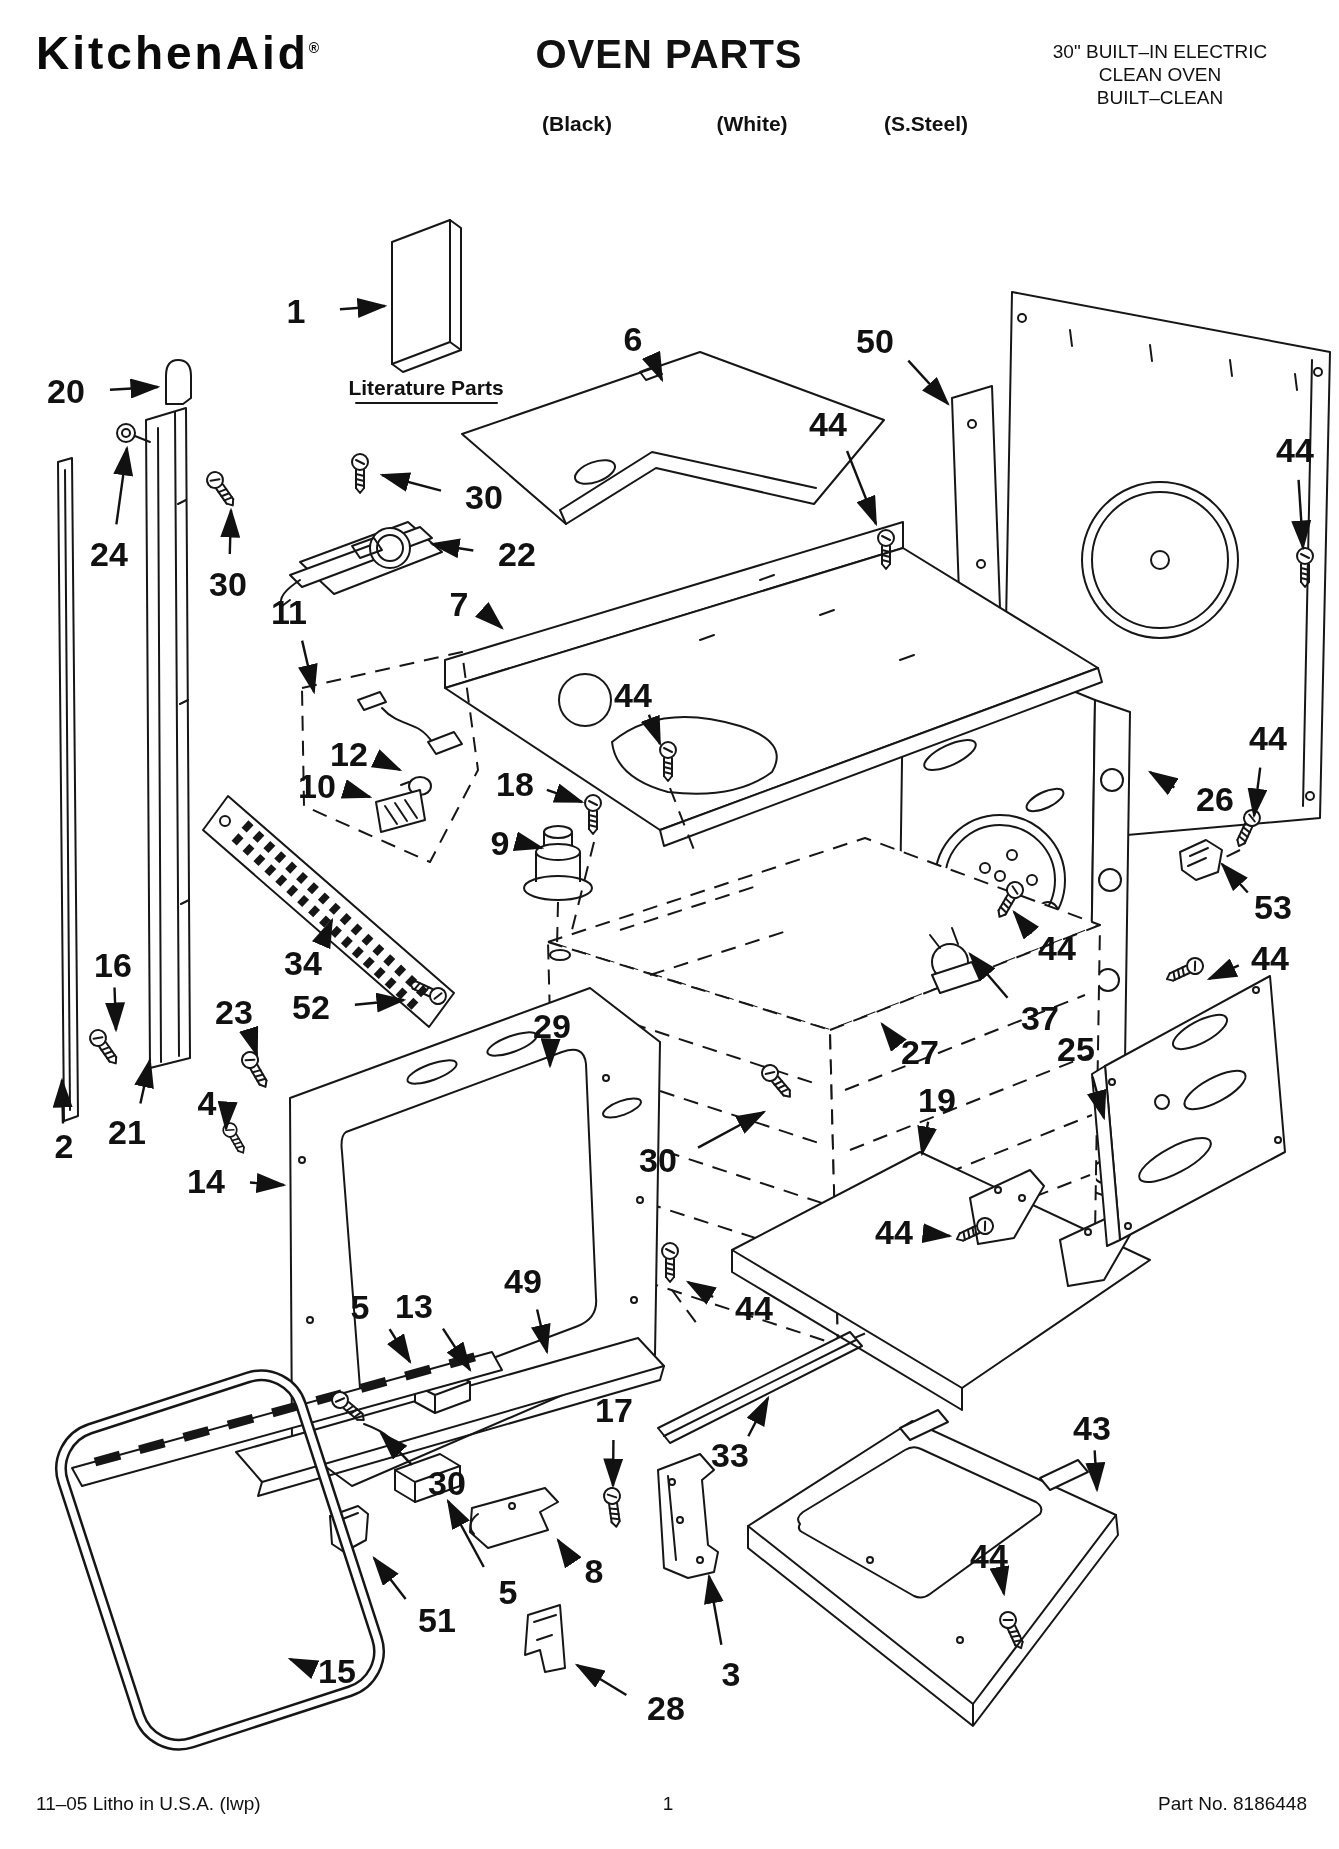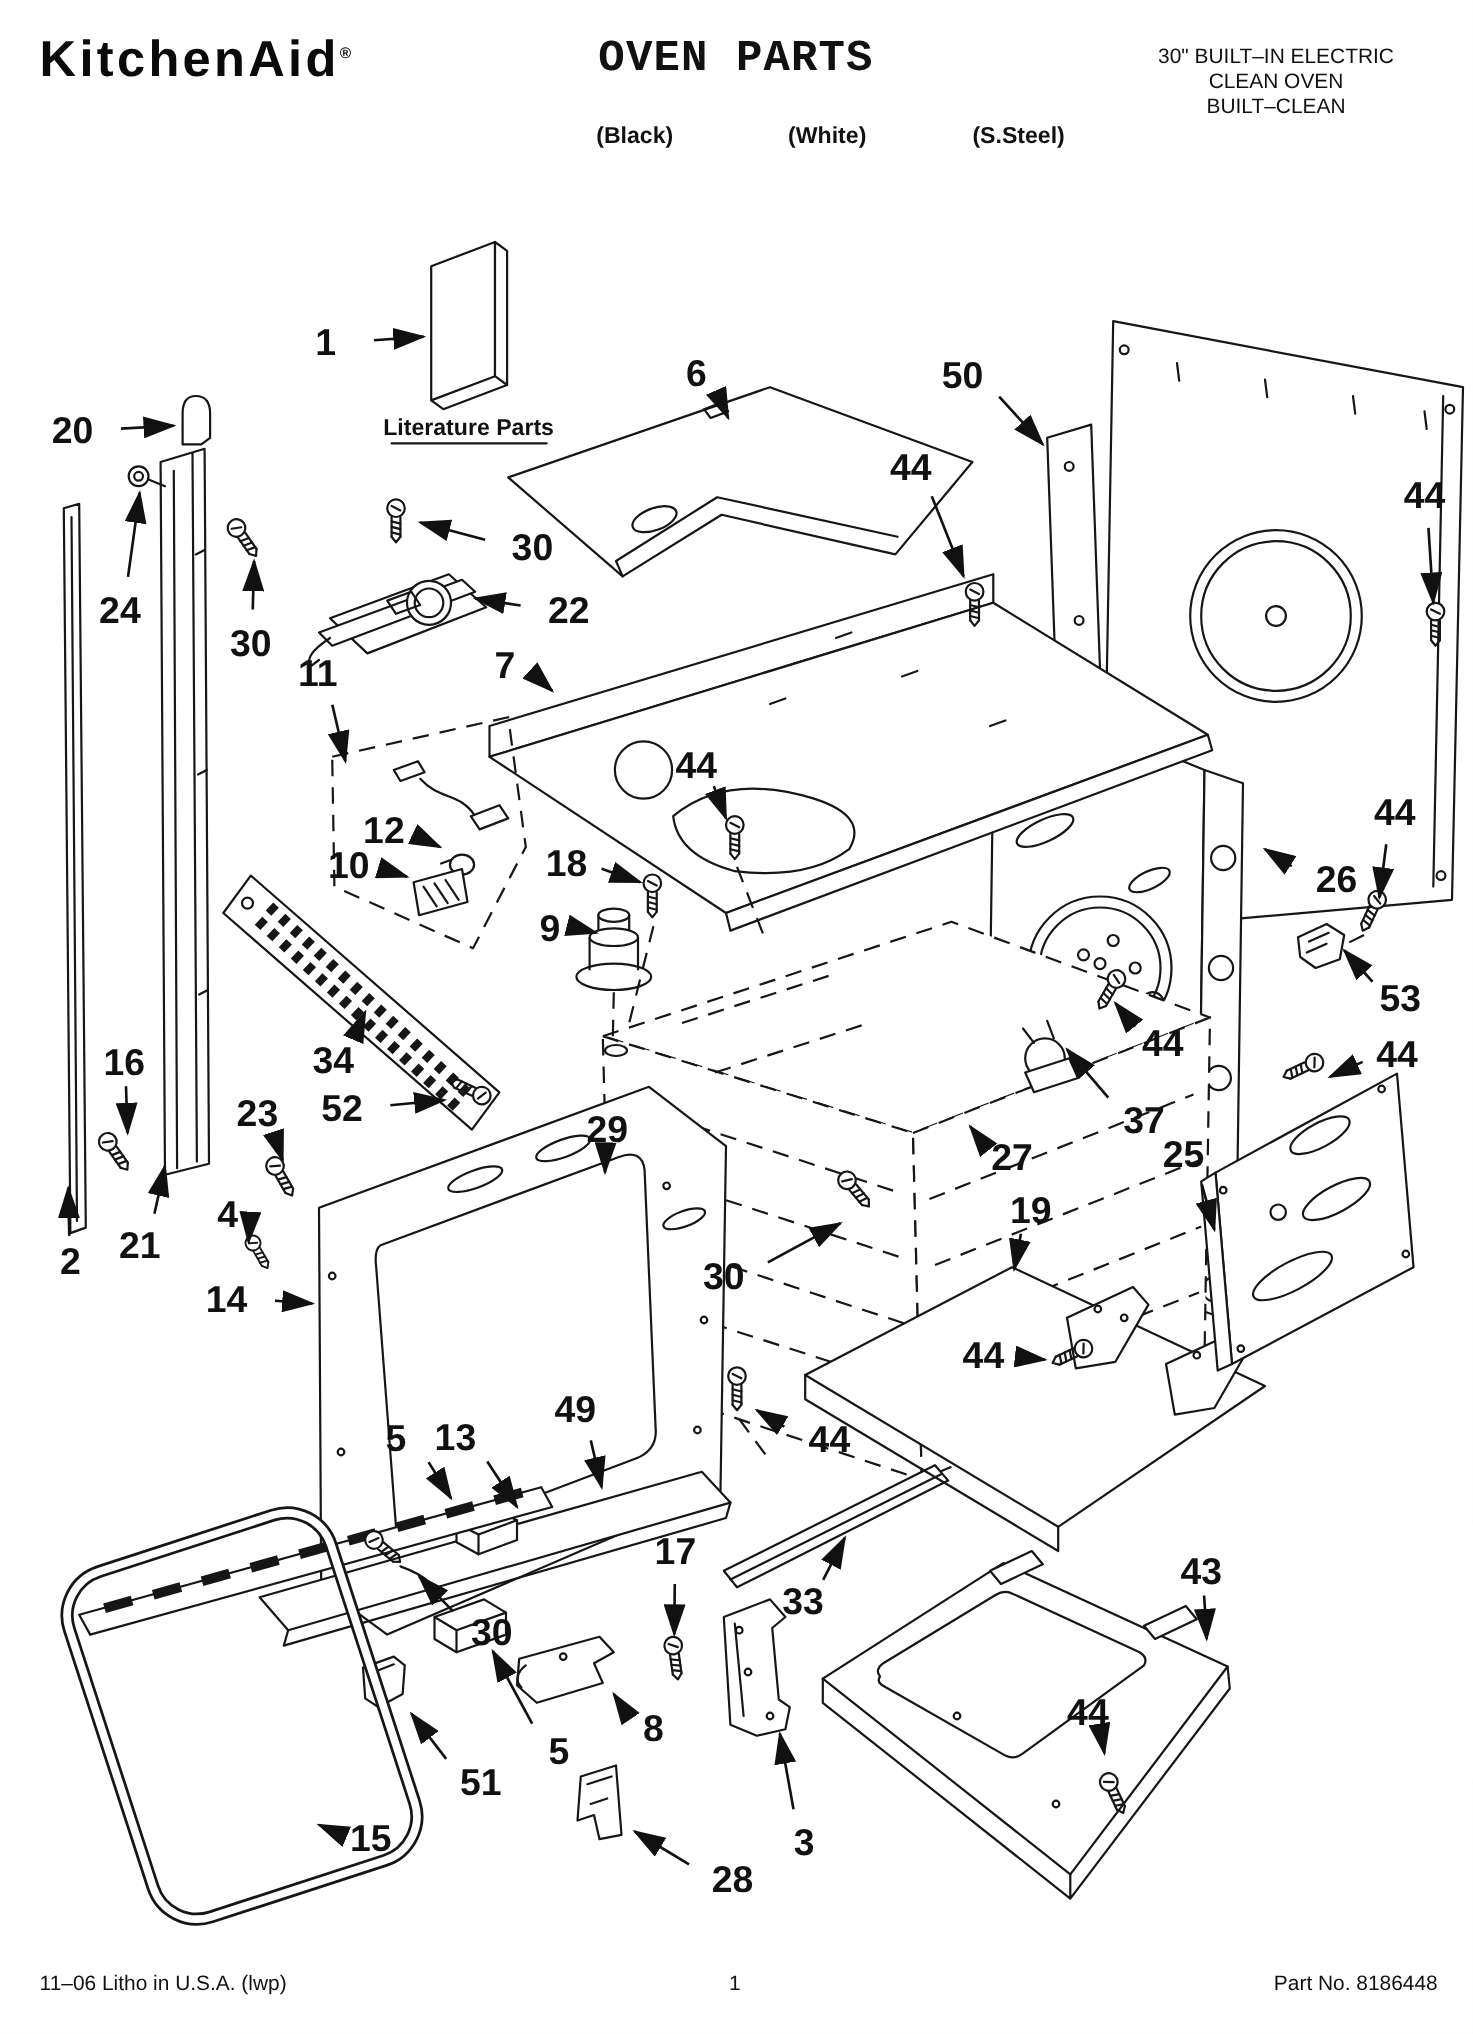--- a/index.html
+++ b/index.html
@@ -2,21 +2,21 @@
 <html><head>
 <meta charset="utf-8">
 <style>
   html,body{margin:0;padding:0;background:#e8e8e8;}
   .page{position:relative;width:1339px;height:1849px;background:#ffffff;overflow:hidden;
         font-family:"Liberation Sans", sans-serif;color:#111;}
   .hdr-brand{position:absolute;left:36px;top:26px;font-size:46px;font-weight:bold;
              letter-spacing:3px;color:#0a0a0a;}
   .hdr-brand sup{font-size:14px;letter-spacing:0;}
   .hdr-title{position:absolute;left:669px;top:32px;transform:translateX(-50%);
-             font-size:40px;font-weight:bold;letter-spacing:1px;font-family:Liberation Mono, monospace;}
+             font-size:40px;font-weight:bold;letter-spacing:1px;}
   .hdr-models{position:absolute;left:676px;top:80px;transform:translateX(-50%);
               font-size:23px;font-weight:bold;white-space:nowrap;}
   .fin{position:absolute;top:112px;transform:translateX(-50%);font-size:21px;font-weight:bold;}
   .f1{left:577px;} .f2{left:752px;} .f3{left:926px;}
   .hdr-specs{position:absolute;left:1010px;top:40px;width:300px;text-align:center;
              font-size:19px;line-height:23px;}
   .ftr{position:absolute;top:1793px;font-size:19px;}
   .ftr-left{left:36px;} .ftr-page{left:668px;transform:translateX(-50%);} .ftr-right{right:32px;text-align:right;}
   svg{position:absolute;left:0;top:0;}
   .ln{stroke:#161616;stroke-width:2;fill:none;stroke-linejoin:round;stroke-linecap:round;}
@@ -417,16 +417,16 @@
         <text x="1092" y="1440" text-anchor="middle" font-size="34" font-weight="bold" fill="#111" font-family="&quot;Liberation Sans&quot;, sans-serif">43</text>
         <line x1="926.9161370944142" y1="1233.603058624728" x2="950" y2="1236" stroke="#111" stroke-width="2.4" marker-end="url(#ah)"></line>
         <text x="894" y="1244" text-anchor="middle" font-size="34" font-weight="bold" fill="#111" font-family="&quot;Liberation Sans&quot;, sans-serif">44</text>
         <line x1="713.062030716048" y1="1297.0042644485252" x2="688" y2="1282" stroke="#111" stroke-width="2.4" marker-end="url(#ah)"></line>
         <text x="754" y="1320" text-anchor="middle" font-size="34" font-weight="bold" fill="#111" font-family="&quot;Liberation Sans&quot;, sans-serif">44</text>
         <line x1="1001.1164956462896" y1="1576.9284924799547" x2="1004" y2="1594" stroke="#111" stroke-width="2.4" marker-end="url(#ah)"></line>
         <text x="989" y="1568" text-anchor="middle" font-size="34" font-weight="bold" fill="#111" font-family="&quot;Liberation Sans&quot;, sans-serif">44</text>
       </g>
   </svg>
 
-  <div class="ftr ftr-left">11–06 Litho in U.S.A. (lwp)</div>
+  <div class="ftr ftr-left">11–05 Litho in U.S.A. (lwp)</div>
   <div class="ftr ftr-page">1</div>
   <div class="ftr ftr-right">Part No. 8186448</div>
 </div>
 
 </body></html>

